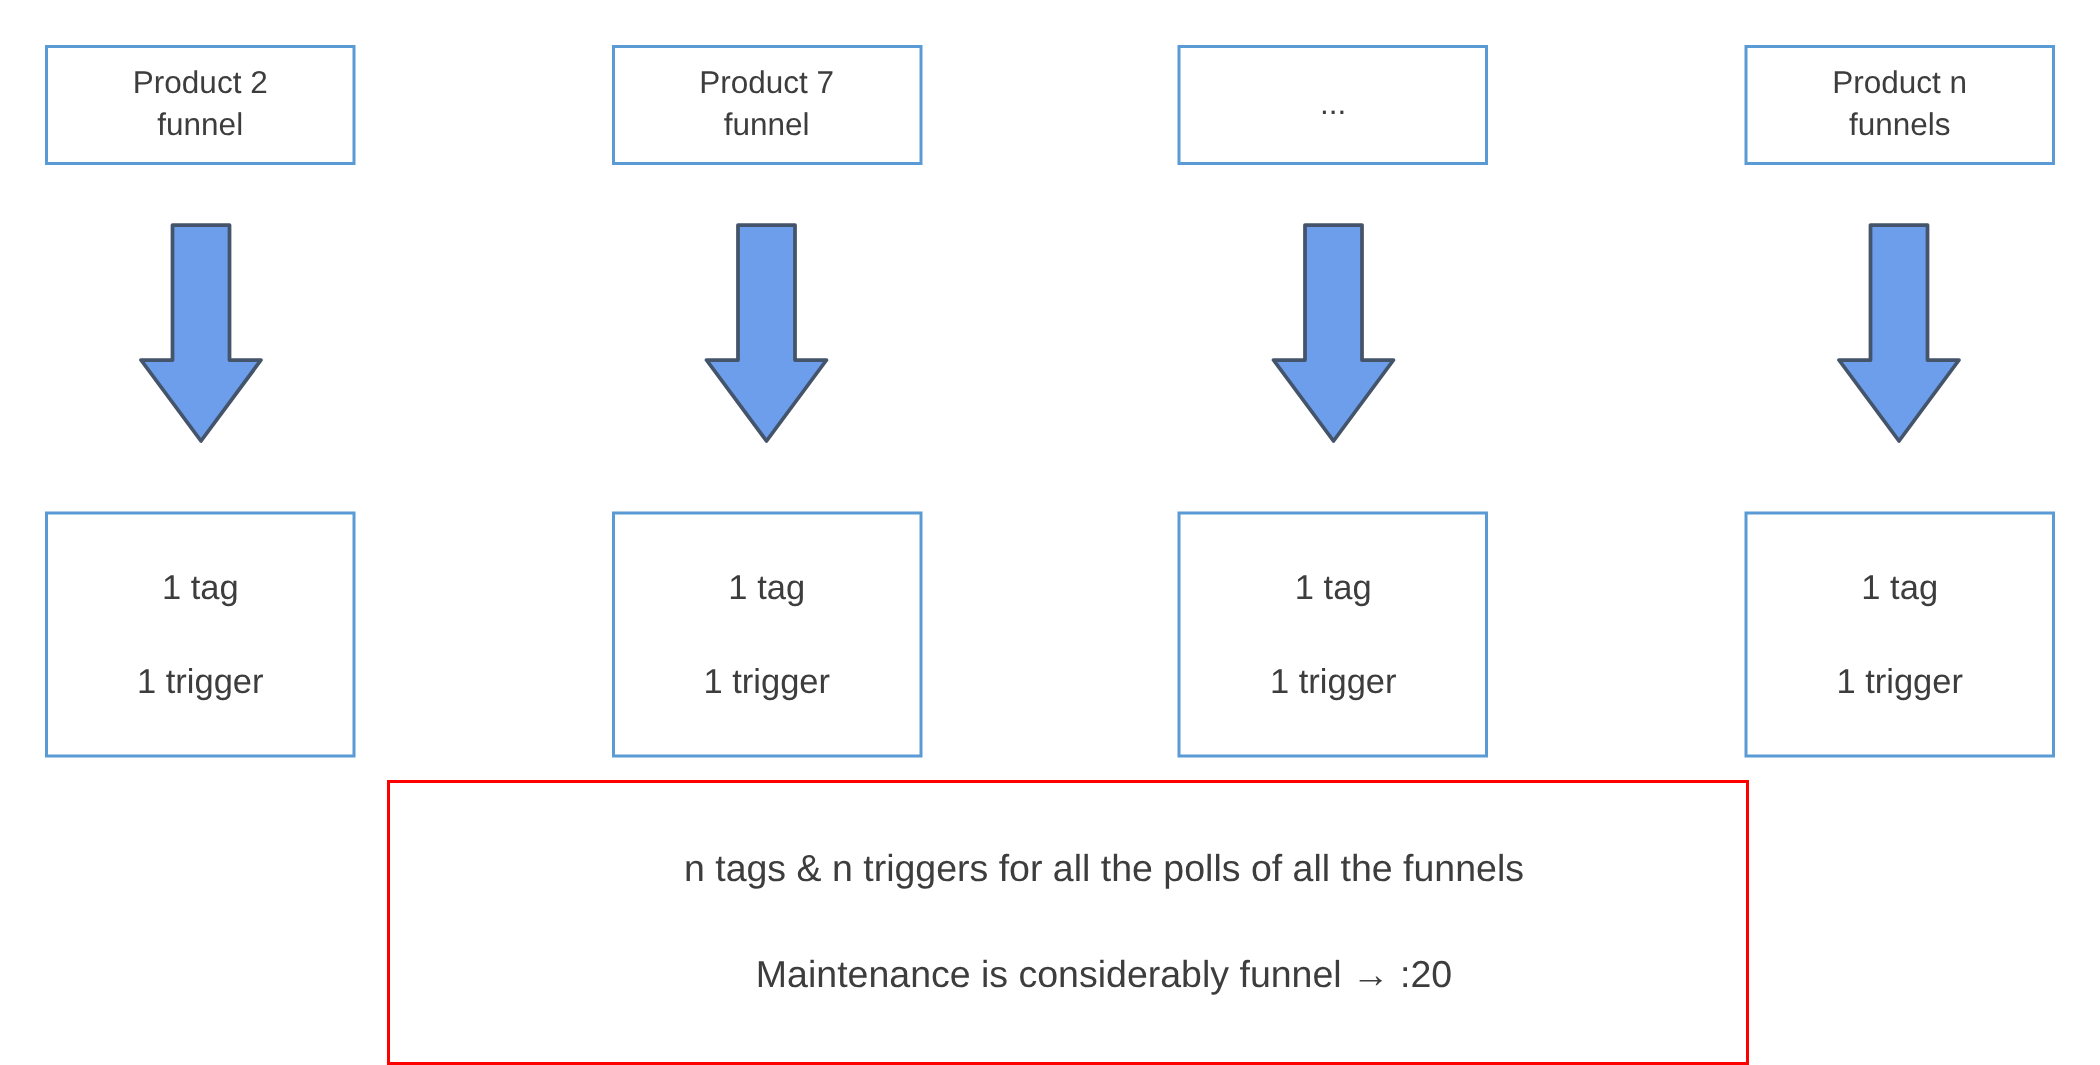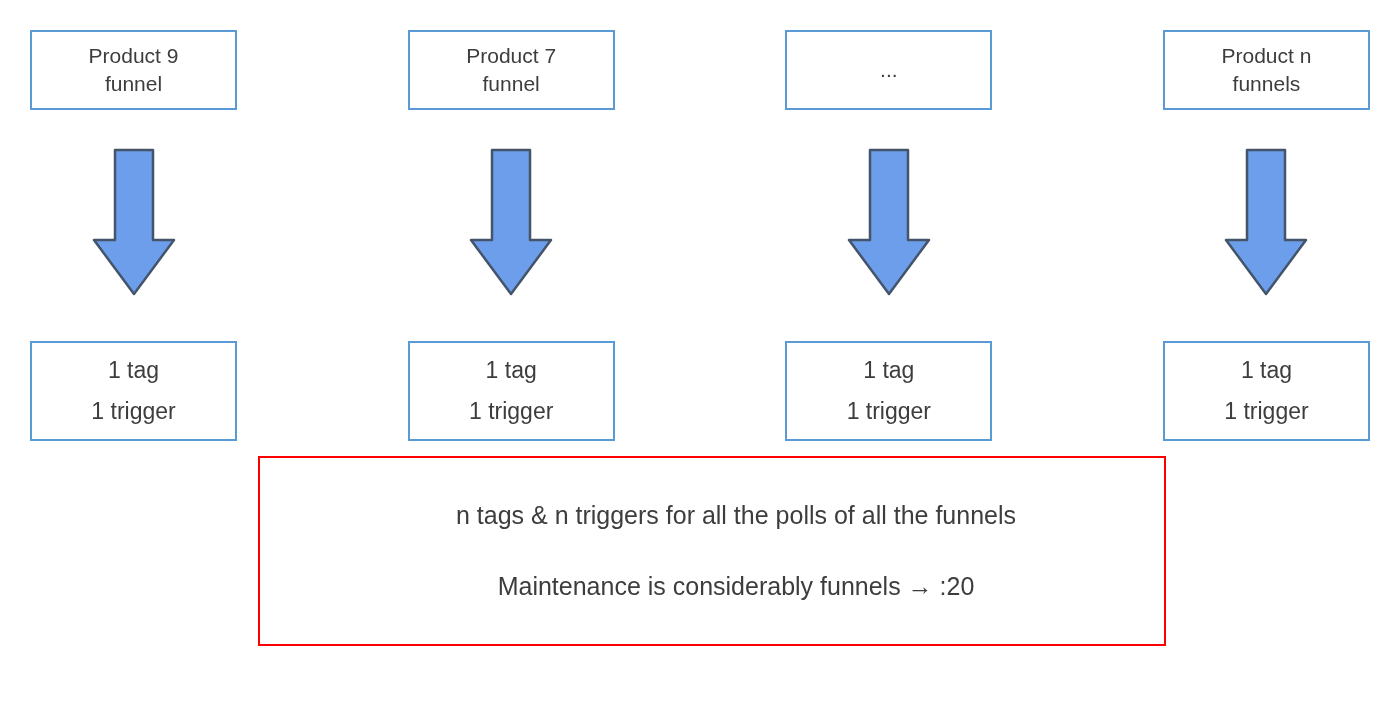--- a/index.html
+++ b/index.html
@@ -46,21 +46,21 @@
   }
   .top-box .box-text {
     white-space: pre-line;
   }
   .arrow {
     margin-top: 38px;
     display: block;
   }
   .bottom-box {
     margin-top: 45px;
-    height: 100px;
+    height: 164px;
     display: flex;
     flex-direction: column;
     justify-content: space-evenly;
     align-items: center;
     text-align: center;
     font-size: 23px;
   }
   .summary-box {
     box-sizing: border-box;
     width: 908px;
@@ -84,21 +84,21 @@
 </style>
 </head>
 <body>
 
 <div class="diagram">
 
   <div class="columns">
 
     <div class="column">
       <div class="box top-box">
-        <span class="box-text">Product 9
+        <span class="box-text">Product 2
 funnel</span>
       </div>
       <svg class="arrow" width="84" height="148" viewBox="0 0 84 148">
         <polygon points="23,2 61,2 61,92 82,92 42,146 2,92 23,92" stroke="#44546A" stroke-width="2.5" stroke-linejoin="round" fill="#6D9EEB"></polygon>
       </svg>
       <div class="box bottom-box">
         <span>1 tag</span>
         <span>1 trigger</span>
       </div>
     </div>
@@ -141,16 +141,16 @@
       <div class="box bottom-box">
         <span>1 tag</span>
         <span>1 trigger</span>
       </div>
     </div>
 
   </div>
 
   <div class="summary-box">
     <p>n tags &amp; n triggers for all the polls of all the funnels</p>
-    <p>Maintenance is considerably funnels → :20</p>
+    <p>Maintenance is considerably funnel → :20</p>
   </div>
 
 </div>
 
 </body></html>

